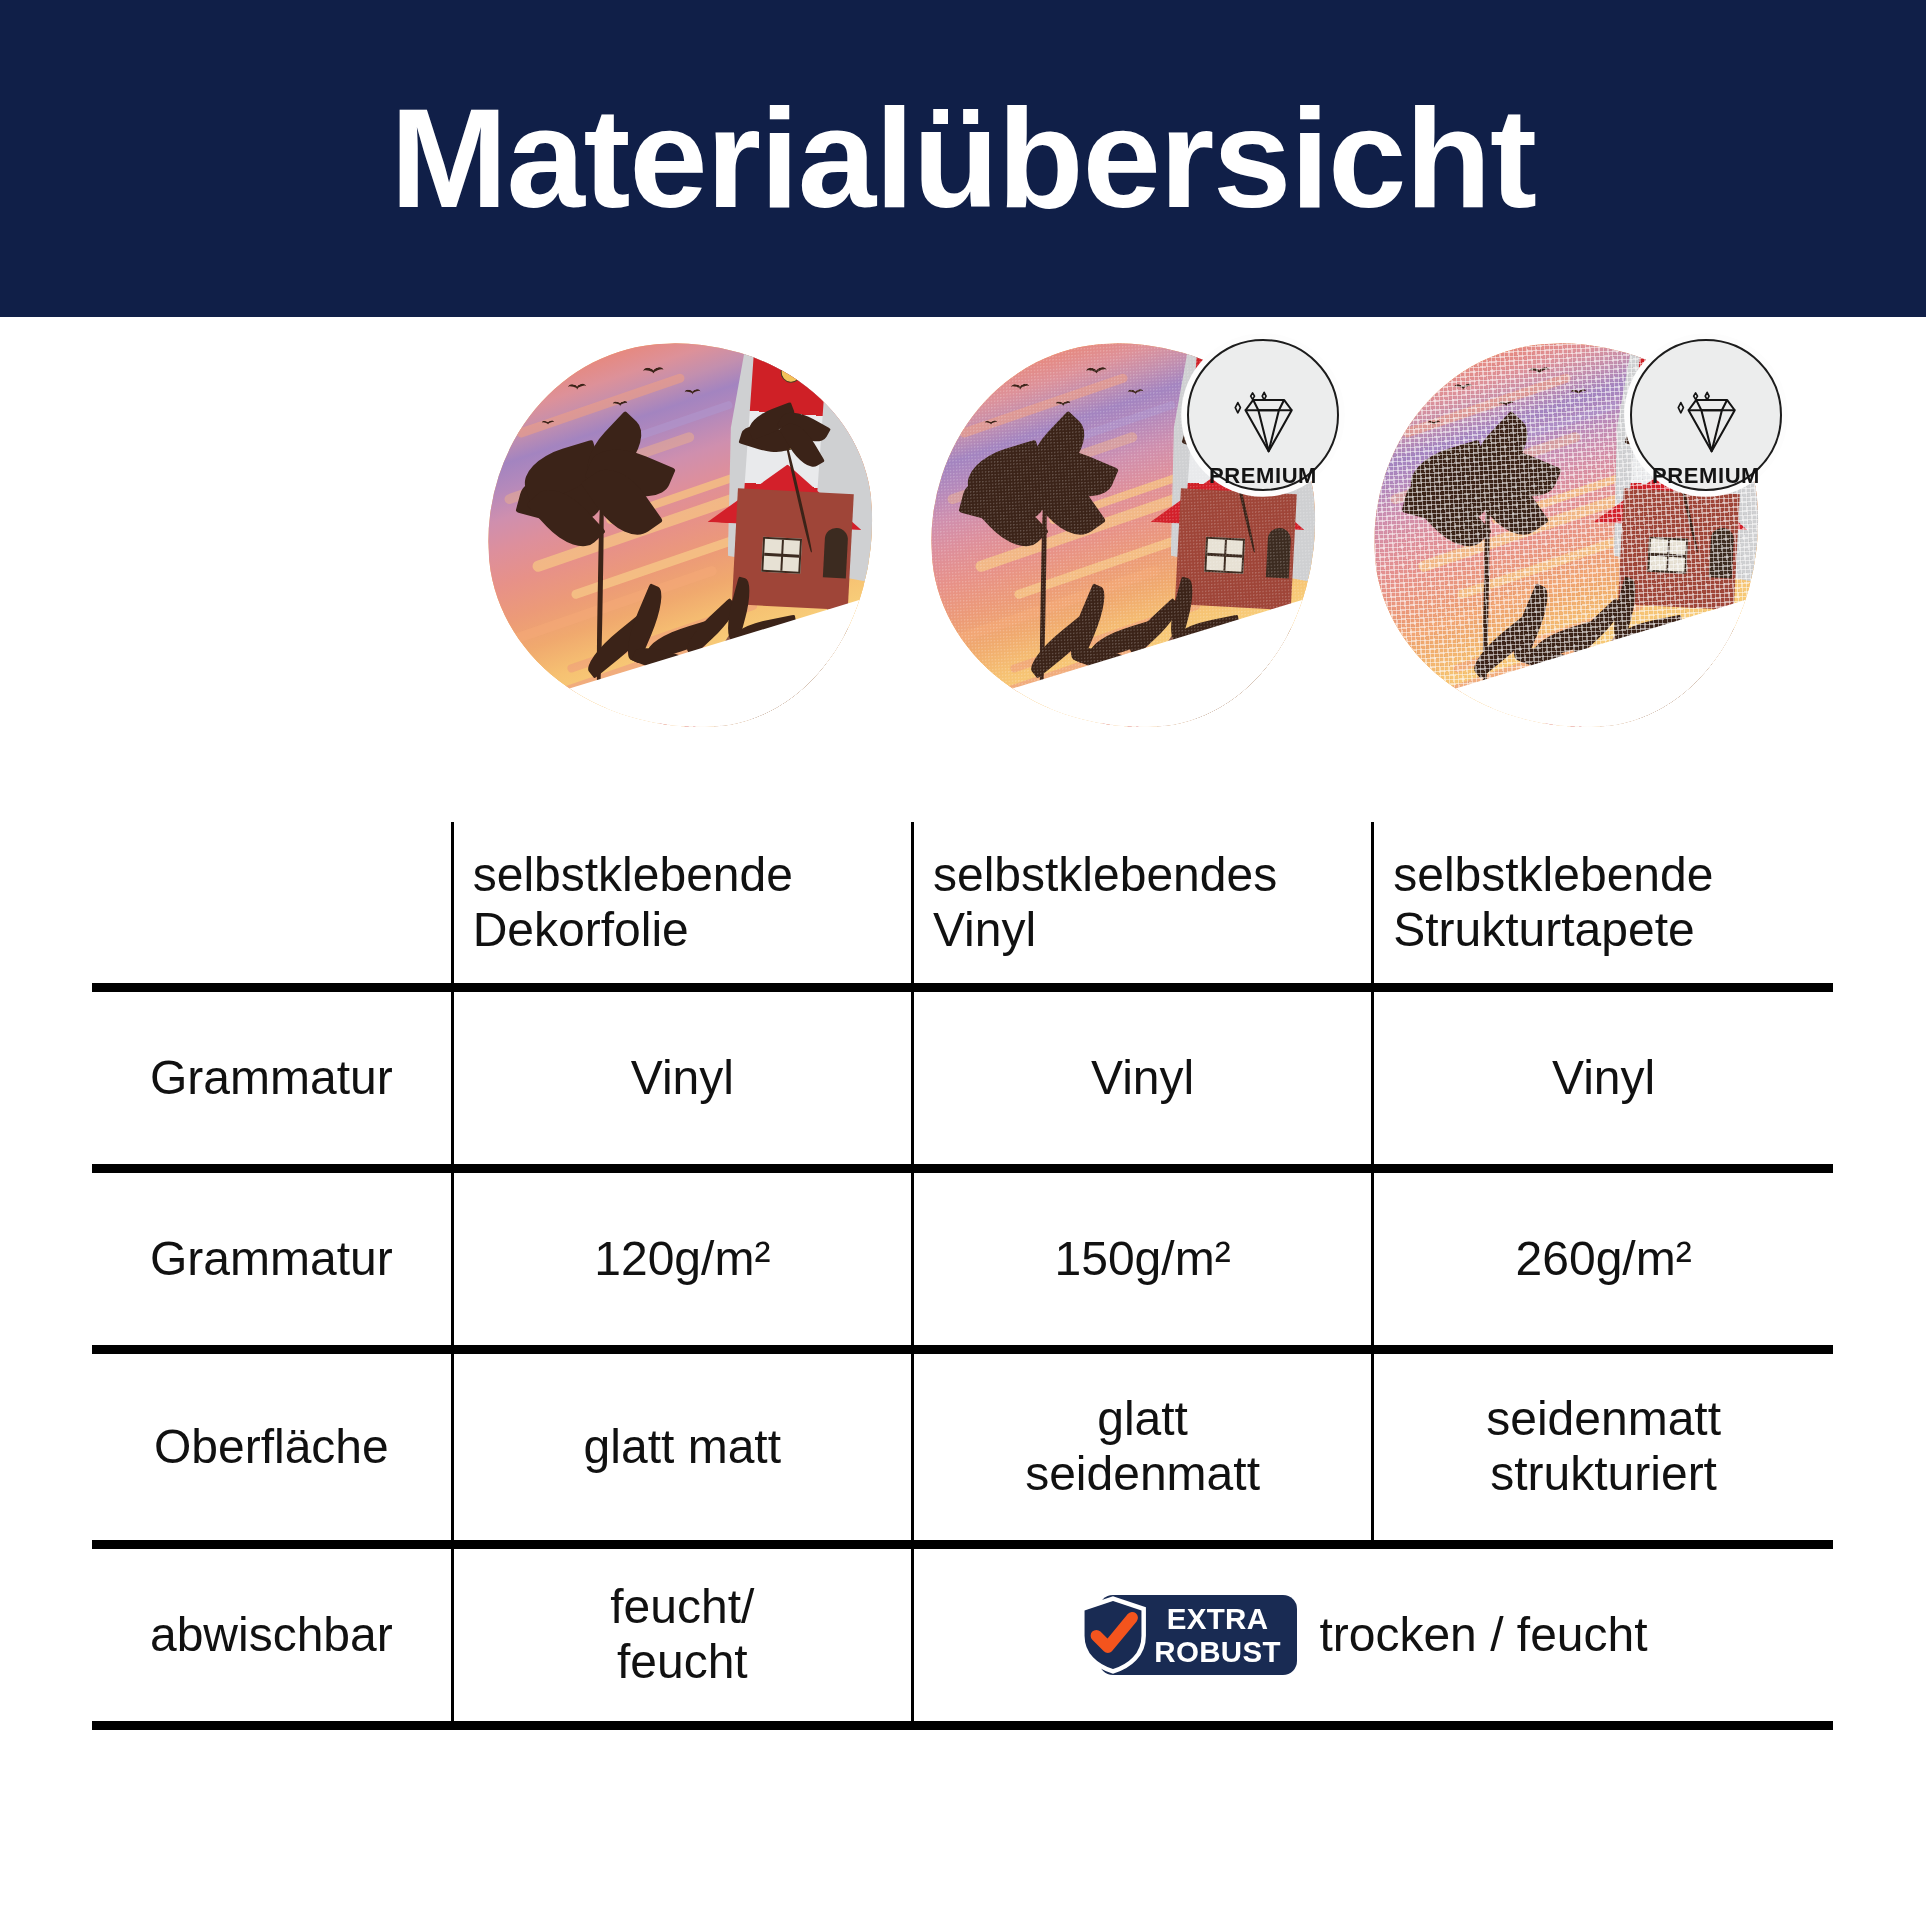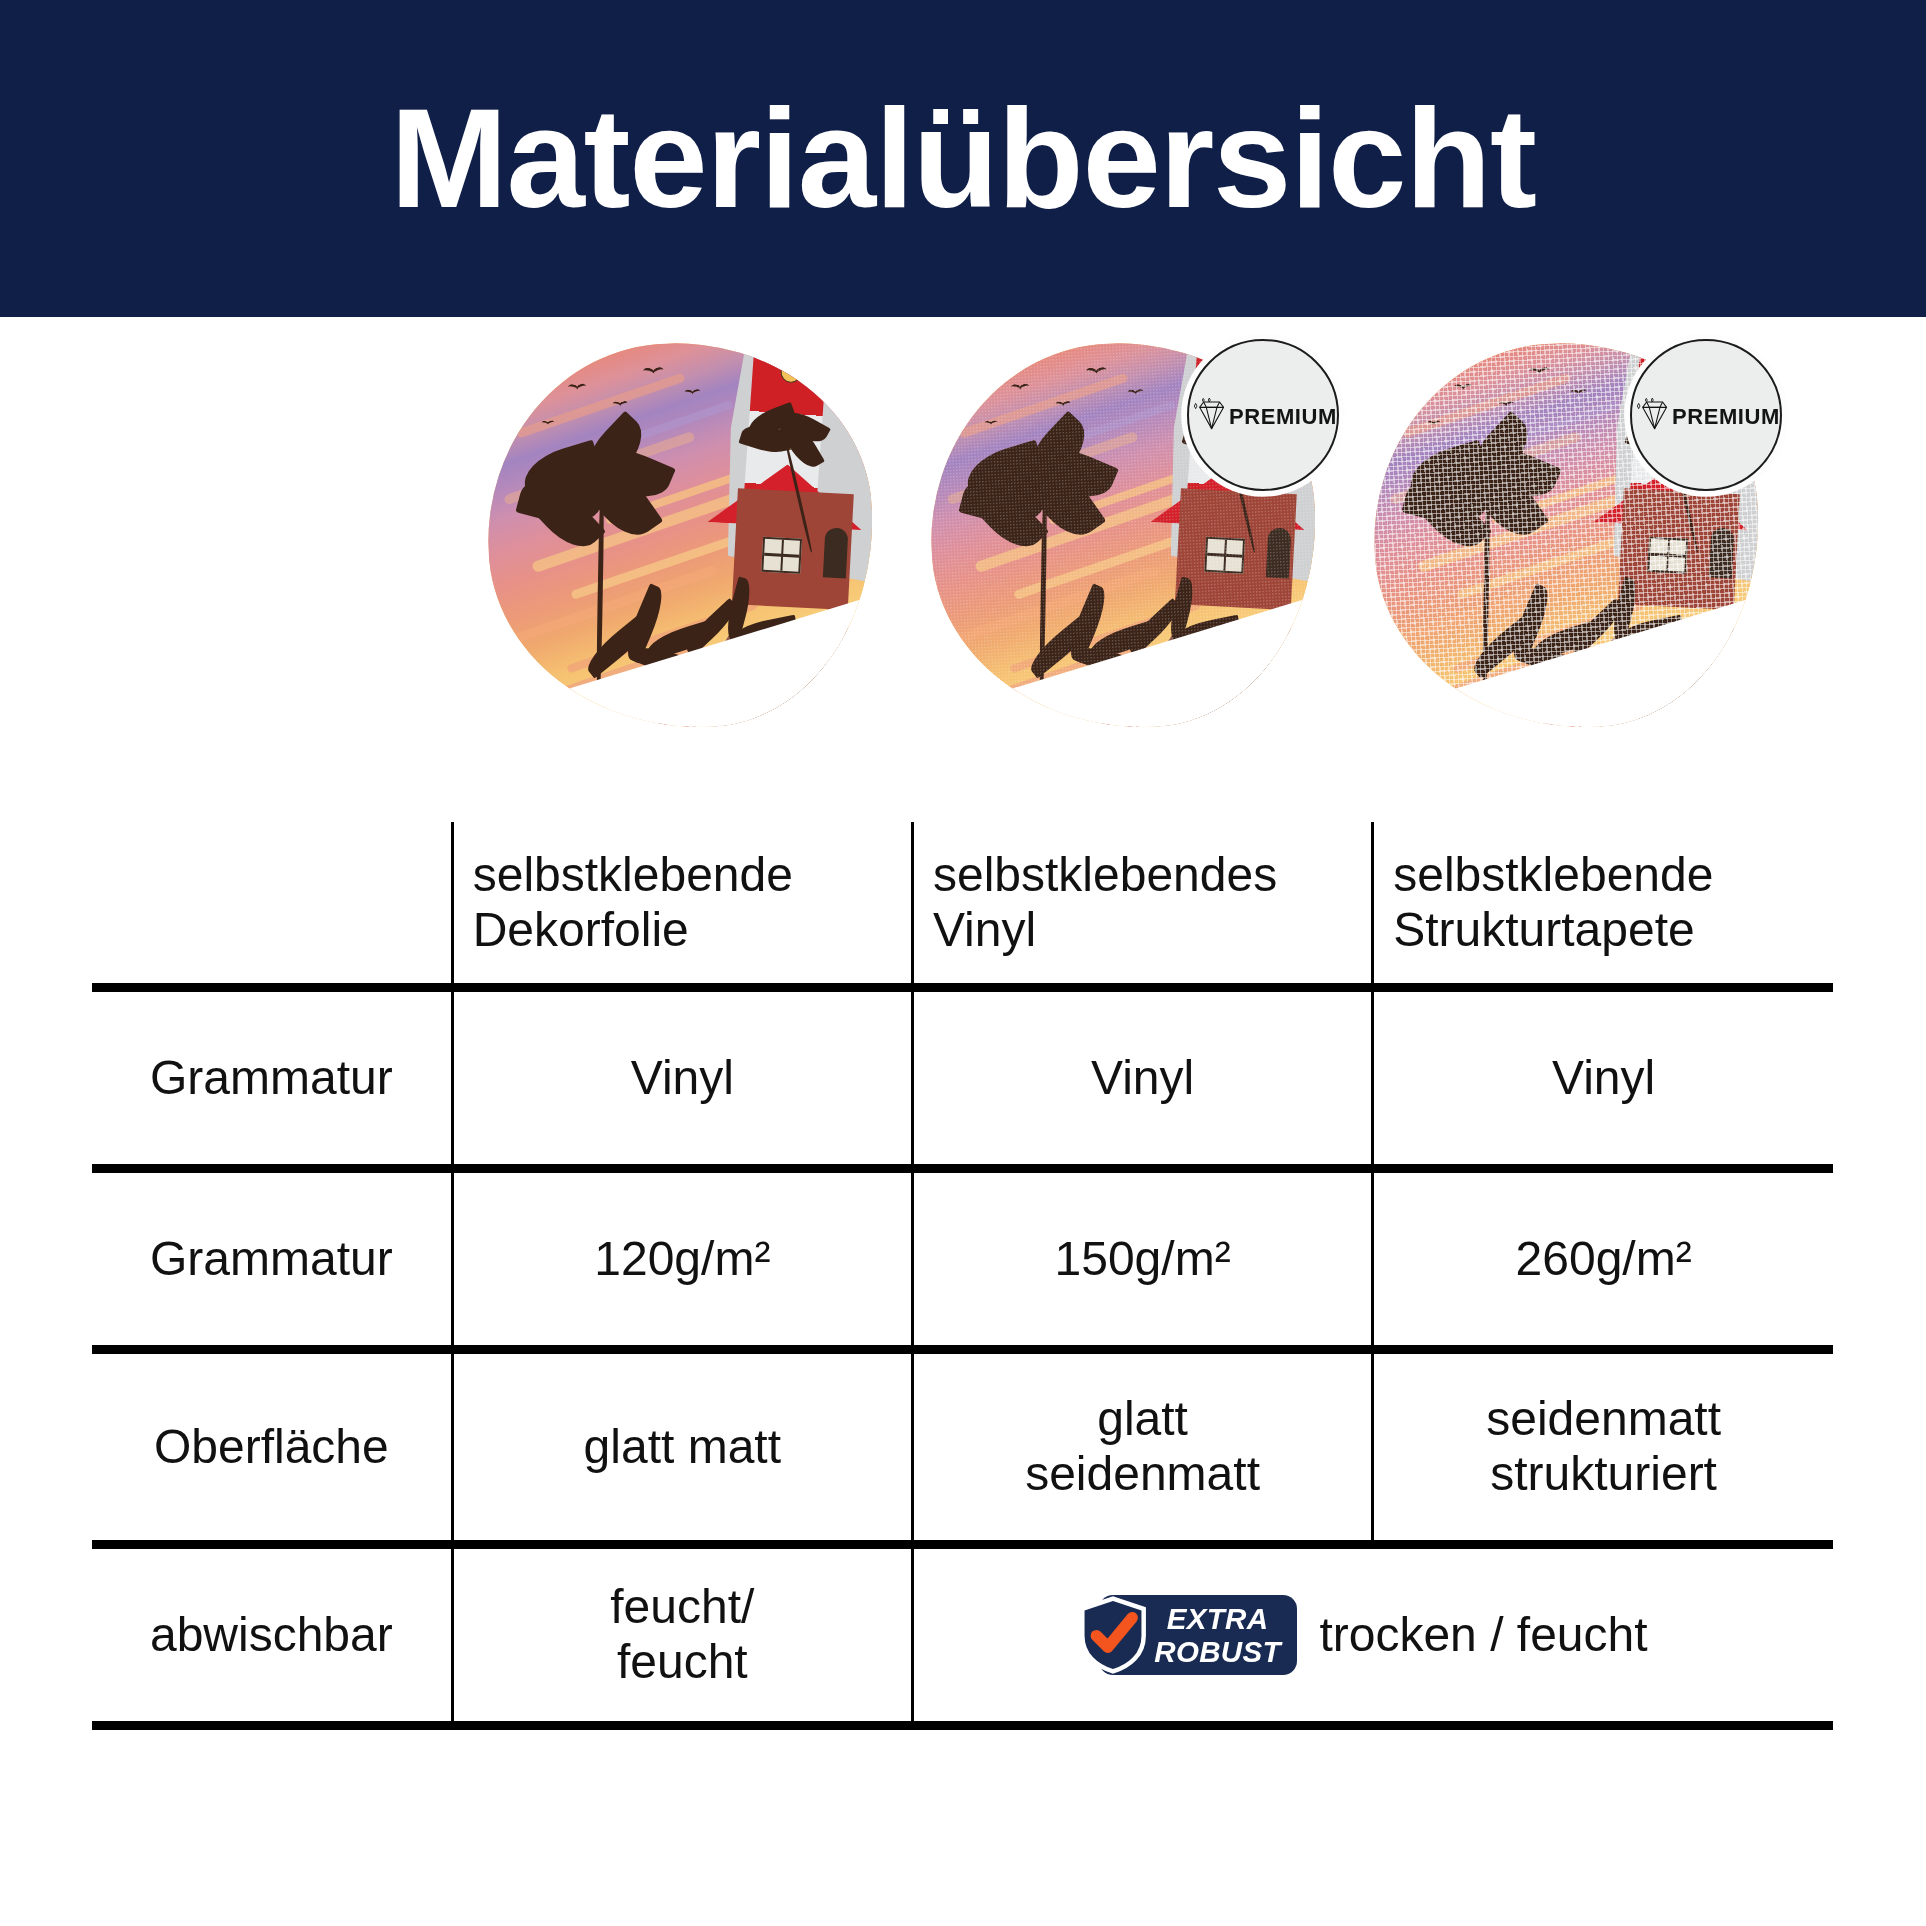--- a/index.html
+++ b/index.html
@@ -230,21 +230,21 @@
     background-size:3.2px 3.2px;
   }
 
   
   .premium-badge{
     position:absolute;right:-23px;top:-3.9px;
     width:148px;height:148px;border-radius:50%;
     background:#eceded;
     border:2.6px solid #1c1c1c;
     box-shadow:0 0 0 5.8px #fdfdfd;
-    display:flex;flex-direction:row;align-items:center;justify-content:flex-start;
+    display:flex;flex-direction:column;align-items:center;justify-content:flex-end;
     z-index:5;
   }
   .premium-badge svg{display:block;}
   .premium-label{
     font-size:22px;font-weight:bold;color:#141414;
     letter-spacing:0.6px;margin-top:3.9px;
     font-family:"Liberation Sans", sans-serif;
   }
 
   
@@ -292,21 +292,20 @@
 
   
   .robust-badge{
     position:relative;
     display:inline-flex;align-items:center;
     background:#192b53;
     border-radius:14px;
     height:80px;
     padding:0 16.7px 0 55px;
     flex:0 0 auto;
-    font-style:italic;
   }
   .robust-shield{
     position:absolute;left:-22px;top:50%;transform:translateY(-50%);
     width:72px;height:78px;
   }
   .robust-lines{
     display:flex;flex-direction:column;justify-content:center;
     line-height:1.0;
   }
   .robust-lines span{

